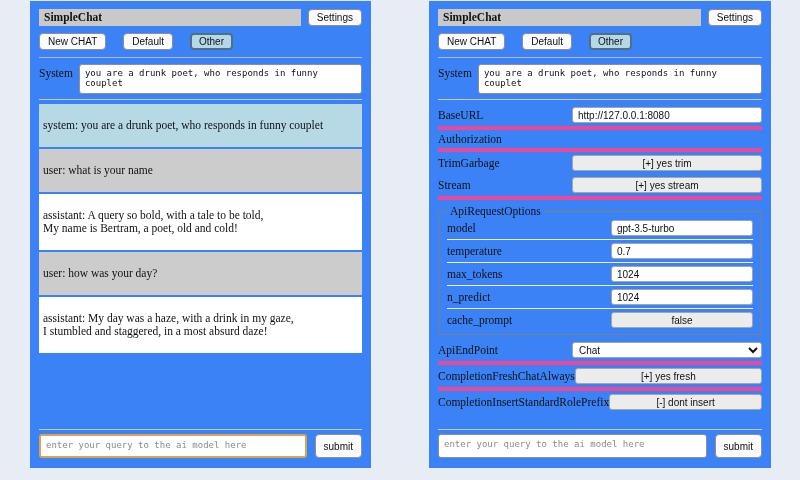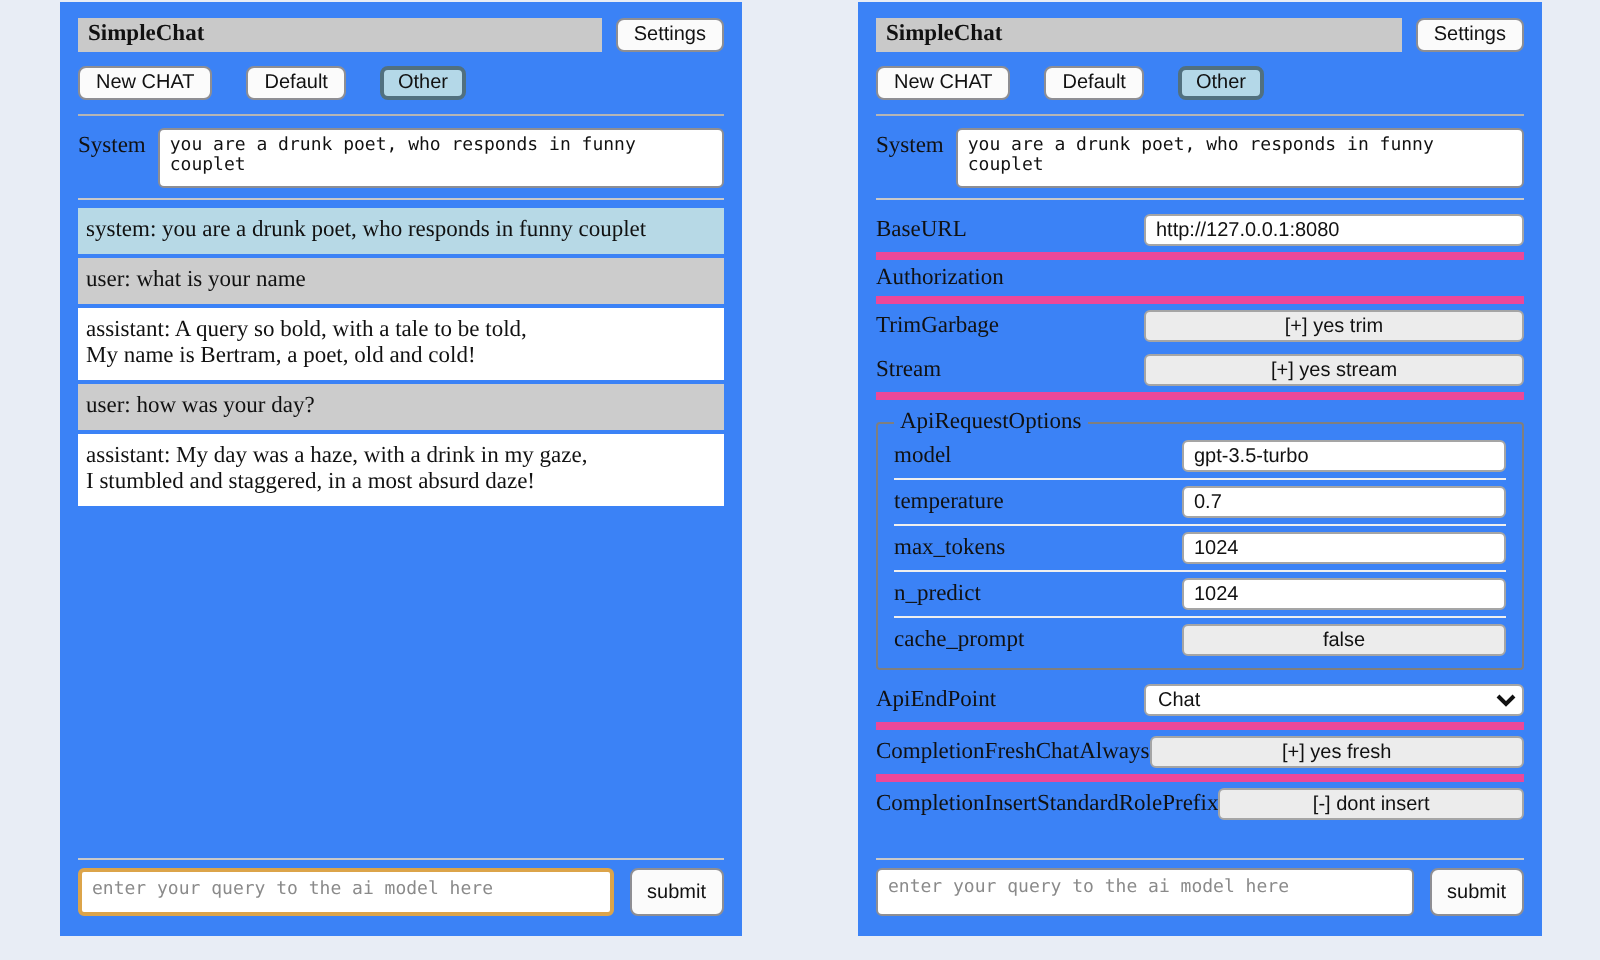--- a/index.html
+++ b/index.html
@@ -22,21 +22,21 @@
   .rule { border:none; border-top:1px solid #b5b5b5; margin:7px 0 6px; }
   .rule.thin { border-top:1px solid #c9c9c9; margin:5px 0 4px; }
 
   .system-row { display:flex; gap:6px; align-items:flex-start; }
   .sys-label { font-size:11.5px; padding-top:3px; color:#111; }
   .sys-input { flex:1; height:30px; resize:none; border:1px solid #8e8e93;
                border-radius:3px; font-family:"DejaVu Sans Mono", monospace;
                font-size:9px; color:#111; padding:3px 5px; outline:none; }
 
   .messages { margin-top:2px; }
-  .msg { font-size:11.5px; line-height:13px; padding:5px 4px; margin-bottom:2px;
+  .msg { font-size:11.5px; line-height:13px; padding:15px 4px; margin-bottom:2px;
          white-space:pre-line; color:#111; }
   .msg-system { background:#b7d9e6; }
   .msg-user { background:#cccccc; }
   .msg-assistant { background:#ffffff; }
 
   .query-area { position:absolute; left:9px; right:9px; bottom:10px; }
   .query-row { display:flex; gap:8px; align-items:flex-end; }
   .query-input { flex:1; height:24px; resize:none; border:1px solid #8e8e93;
                  border-radius:3px; font-family:"DejaVu Sans Mono", monospace;
                  font-size:9px; color:#707070; padding:4px 5px; outline:none; }
@@ -53,21 +53,21 @@
           border:1px solid #a5a5a5; border-radius:3px; color:#111; }
   .sinput { padding:0 5px; background:#fff; outline:none; }
   .sinput::placeholder { color:#9a9a9a; }
   .sbtn { background:#ececec; text-align:center; cursor:pointer; padding:0 4px; }
   .ssel { background:#fff; padding:0 2px; }
   .fs { border:1px solid #7f7f7f; border-radius:2px; margin:5px 0 4px;
         padding:0 8px 3px; }
   .fs legend { font-size:11.5px; padding:0 3px; color:#111; }
   .fs .srow { border-bottom:1px solid #efefef; }
   .fs .srow:last-child, .srow.last { border-bottom:none; }
-  .fs .sctrl { width:162px; }
+  .fs .sctrl { width:142px; }
 </style>
 </head>
 <body>
 
 <div class="panel" id="left-panel">
   <div class="hdr">
     <div class="title-bar">SimpleChat</div>
     <button class="btn">Settings</button>
   </div>
   <div class="toolbar">

